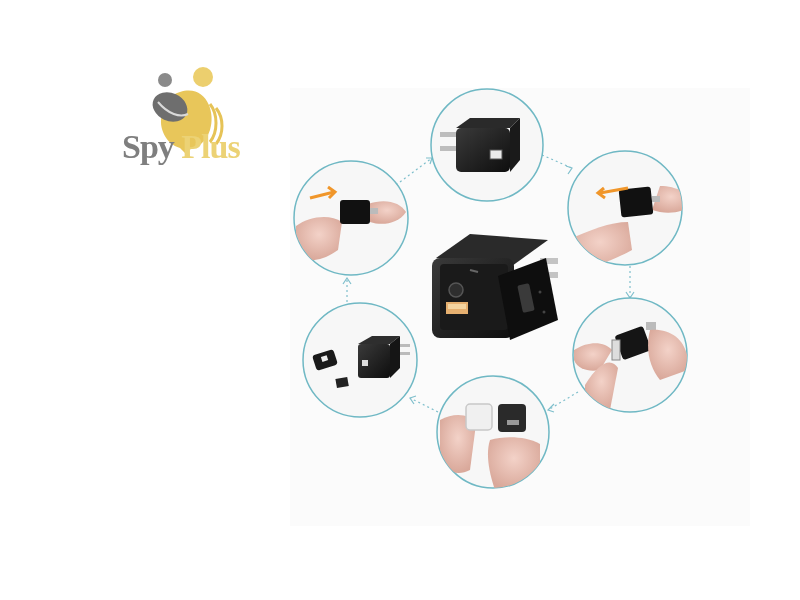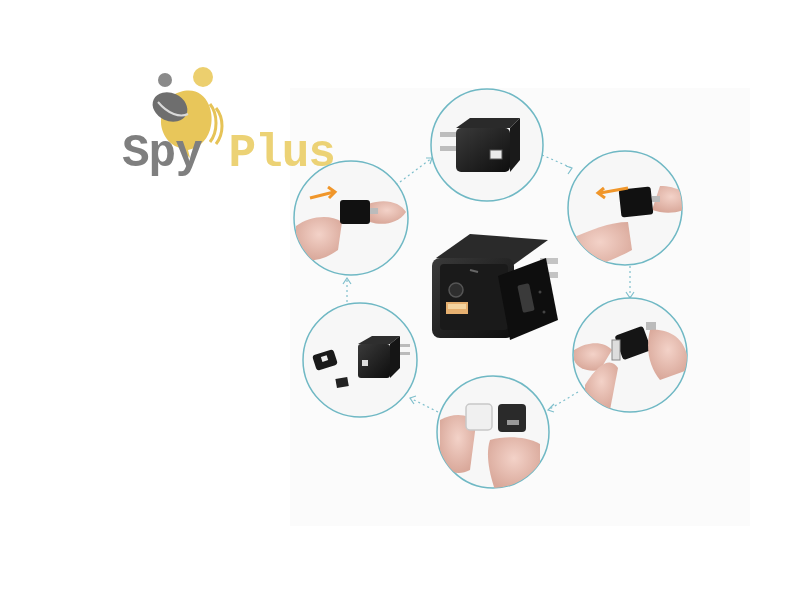--- a/index.html
+++ b/index.html
@@ -1,20 +1,20 @@
 <!DOCTYPE html>
 <html><head>
 <meta charset="utf-8">
 <style>
   html, body { margin:0; padding:0; }
   body { width:800px; height:600px; background:#ffffff; position:relative; overflow:hidden; font-family:"DejaVu Sans", sans-serif; }
   .photo-bg { position:absolute; left:290px; top:88px; width:460px; height:438px; background:#fbfbfb; }
   .stage { position:absolute; left:0; top:0; width:800px; height:600px; }
   .logo { position:absolute; left:118px; top:62px; width:190px; height:115px; }
-  .logo-text { position:absolute; left:122px; top:128px; font-family:Liberation Mono, monospace; font-weight:bold; font-size:46px; letter-spacing:-1px; }
+  .logo-text { position:absolute; left:122px; top:128px; font-family:Liberation Serif, serif; font-weight:bold; font-size:34px; letter-spacing:-1px; }
   .logo-text .spy { color:#7f7f7f; }
   .logo-text .plus { color:#ecd275; }
 </style>
 </head>
 <body>
 
 <div class="photo-bg"></div>
 
 <div class="logo">
   <svg width="190" height="115" viewBox="0 0 190 115">

